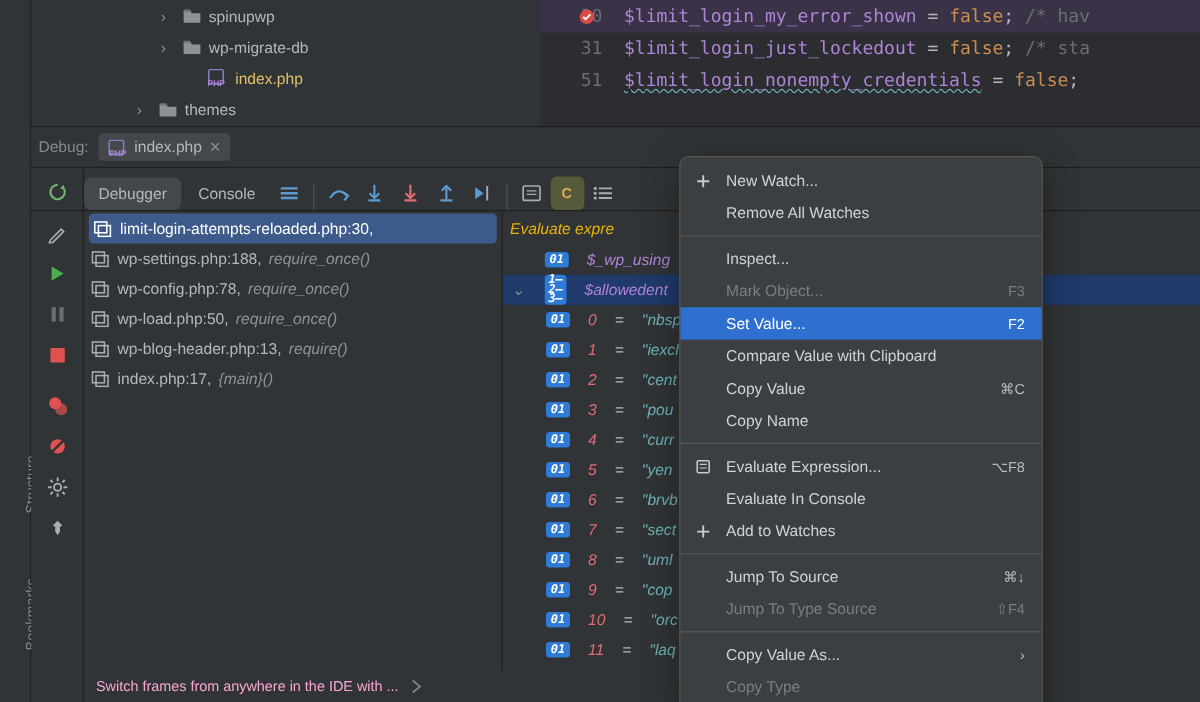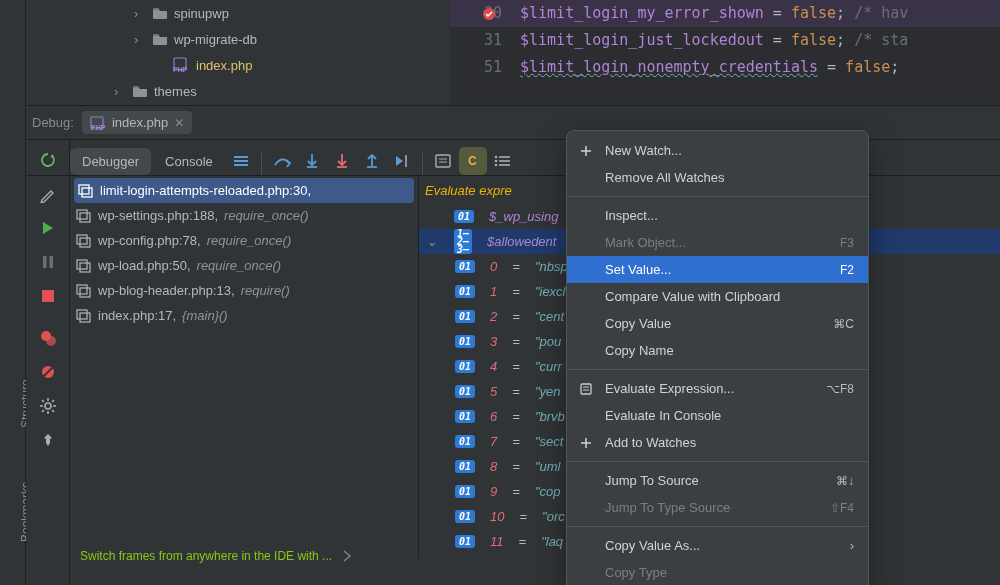--- a/index.html
+++ b/index.html
@@ -84,22 +84,22 @@
   .var-row{height:25px;display:flex;align-items:center;gap:15px;padding-left:6px;white-space:nowrap;font-style:italic;}
   .var-row.sel-row{background:#1f3a6b;}
   .chev-s{width:14px;color:#8a8e93;text-align:center;}
   .badge01{background:var(--badge);color:#fff;font-size:10px;font-weight:600;padding:1px 4px;border-radius:3px;font-family:ui-monospace,monospace;}
   .badge-list{background:var(--badge);color:#fff;font-size:10px;font-weight:600;padding:1px 3px 0px 3px;border-radius:3px;font-family:ui-monospace,monospace;line-height:8px;}
   .vname{color:var(--purple);}
   .idx{color:var(--red);}
   .eq{color:var(--text);}
   .vstr{color:var(--teal);}
 
-  .status-tip{position:absolute;left:54px;right:0;bottom:16px;height:26px;display:flex;align-items:center;
-    color:#84cc16;font-size:12px;gap:8px;text-align:center;}
+  .status-tip{position:absolute;left:54px;right:0;bottom:0;height:26px;display:flex;align-items:center;
+    color:#f9a8d4;font-size:12px;gap:8px;text-align:center;}
 
   
   .ctx{position:absolute;left:566px;top:130px;width:303px;background:var(--ctx-bg);
     border:1px solid #555;border-radius:8px;box-shadow:0 8px 30px var(--ctx-shadow);padding:6px 0;z-index:50;}
   .ctx-item{height:27px;display:flex;align-items:center;padding:0 14px 0 10px;gap:10px;color:#d0d3d6;}
   .ctx-item .lead{width:18px;display:flex;justify-content:center;color:#c7cacd;}
   .ctx-item .sc{margin-left:auto;color:#b7babf;font-size:12px;}
   .ctx-item.disabled{color:#7a7e83;}
   .ctx-item.disabled .sc{color:#7a7e83;text-align:center;}
   .ctx-item.hl{background:var(--accent);color:#fff;}

